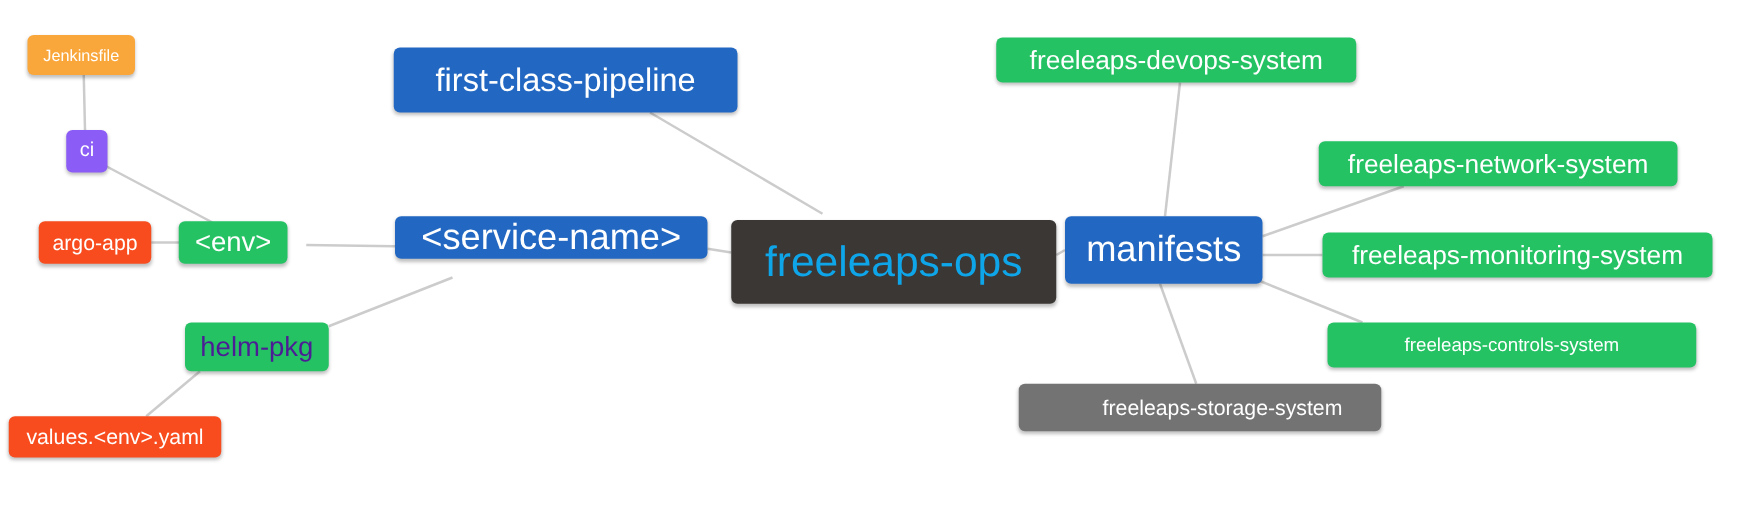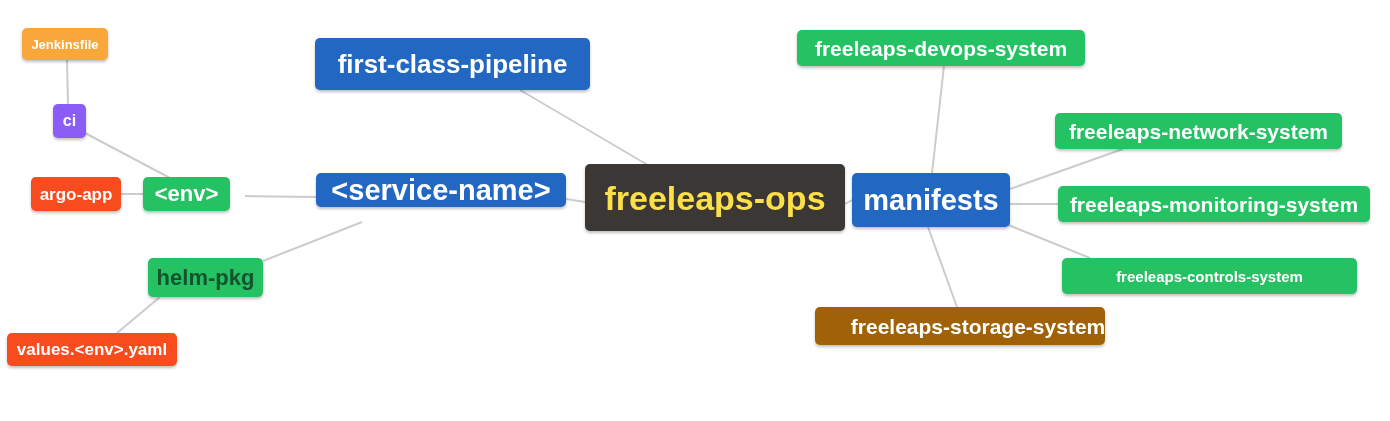--- a/index.html
+++ b/index.html
@@ -7,21 +7,20 @@
     padding: 0;
     background: #ffffff;
   }
   .canvas {
     position: relative;
     width: 1390px;
     height: 421px;
     background: #ffffff;
     overflow: hidden;
     font-family: "Liberation Sans", sans-serif;
-    font-weight: bold;
   }
   .edge-layer {
     position: absolute;
     left: 0;
     top: 0;
     z-index: 1;
   }
   .node {
     position: absolute;
     z-index: 2;
@@ -63,47 +62,47 @@
       </div>
       <div class="node" style="left: 53px; top: 104px; width: 33px; height: 34px; font-size: 16px; background: #8b5cf6; color: rgb(255, 255, 255);">
         <span>ci</span>
       </div>
       <div class="node" style="left: 31px; top: 177px; width: 90px; height: 34px; font-size: 17px; background: rgb(248, 76, 30); color: rgb(255, 255, 255);">
         <span>argo-app</span>
       </div>
       <div class="node" style="left: 143px; top: 177px; width: 87px; height: 34px; font-size: 22px; background: rgb(37, 194, 100); color: rgb(255, 255, 255);">
         <span>&lt;env&gt;</span>
       </div>
-      <div class="node" style="left: 148px; top: 258px; width: 115px; height: 39px; font-size: 22px; background: rgb(37, 194, 100); color: #14532d;">
+      <div class="node" style="left: 148px; top: 258px; width: 115px; height: 39px; font-size: 22px; background: rgb(37, 194, 100); color: #4c1d95;">
         <span>helm-pkg</span>
       </div>
       <div class="node" style="left: 7px; top: 333px; width: 170px; height: 33px; font-size: 17px; background: rgb(248, 76, 30); color: rgb(255, 255, 255); justify-content: center;">
         <span>values.&lt;env&gt;.yaml</span>
       </div>
       <div class="node" style="left: 315px; top: 38px; width: 275px; height: 52px; font-size: 26px; background: rgb(34, 104, 194); color: rgb(255, 255, 255);">
         <span>first-class-pipeline</span>
       </div>
       <div class="node" style="left: 316px; top: 173px; width: 250px; height: 34px; font-size: 29px; background: rgb(34, 104, 194); color: rgb(255, 255, 255);">
         <span>&lt;service-name&gt;</span>
       </div>
-      <div class="node" style="left: 585px; top: 164px; width: 260px; height: 67px; font-size: 34px; background: rgb(58, 55, 53); color: #fde047;">
+      <div class="node" style="left: 585px; top: 176px; width: 260px; height: 67px; font-size: 34px; background: rgb(58, 55, 53); color: #0ea5e9;">
         <span>freeleaps-ops</span>
       </div>
       <div class="node" style="left: 852px; top: 173px; width: 158px; height: 54px; font-size: 29px; background: rgb(34, 104, 194); color: rgb(255, 255, 255);">
         <span>manifests</span>
       </div>
       <div class="node" style="left: 797px; top: 30px; width: 288px; height: 36px; font-size: 21px; background: rgb(37, 194, 100); color: rgb(255, 255, 255);">
         <span>freeleaps-devops-system</span>
       </div>
       <div class="node" style="left: 1055px; top: 113px; width: 287px; height: 36px; font-size: 21px; background: rgb(37, 194, 100); color: rgb(255, 255, 255);">
         <span>freeleaps-network-system</span>
       </div>
       <div class="node" style="left: 1058px; top: 186px; width: 312px; height: 36px; font-size: 21px; background: rgb(37, 194, 100); color: rgb(255, 255, 255);">
         <span>freeleaps-monitoring-system</span>
       </div>
       <div class="node" style="left: 1062px; top: 258px; width: 295px; height: 36px; font-size: 15px; background: rgb(37, 194, 100); color: rgb(255, 255, 255);">
         <span>freeleaps-controls-system</span>
       </div>
-      <div class="node" style="left: 815px; top: 307px; width: 290px; height: 38px; font-size: 21px; background: #a16207; color: rgb(255, 255, 255); padding-left: 36px;">
+      <div class="node" style="left: 815px; top: 307px; width: 290px; height: 38px; font-size: 17px; background: #737373; color: rgb(255, 255, 255); padding-left: 36px;">
         <span>freeleaps-storage-system</span>
       </div>
     </div>
 </div>
 
 </body></html>

